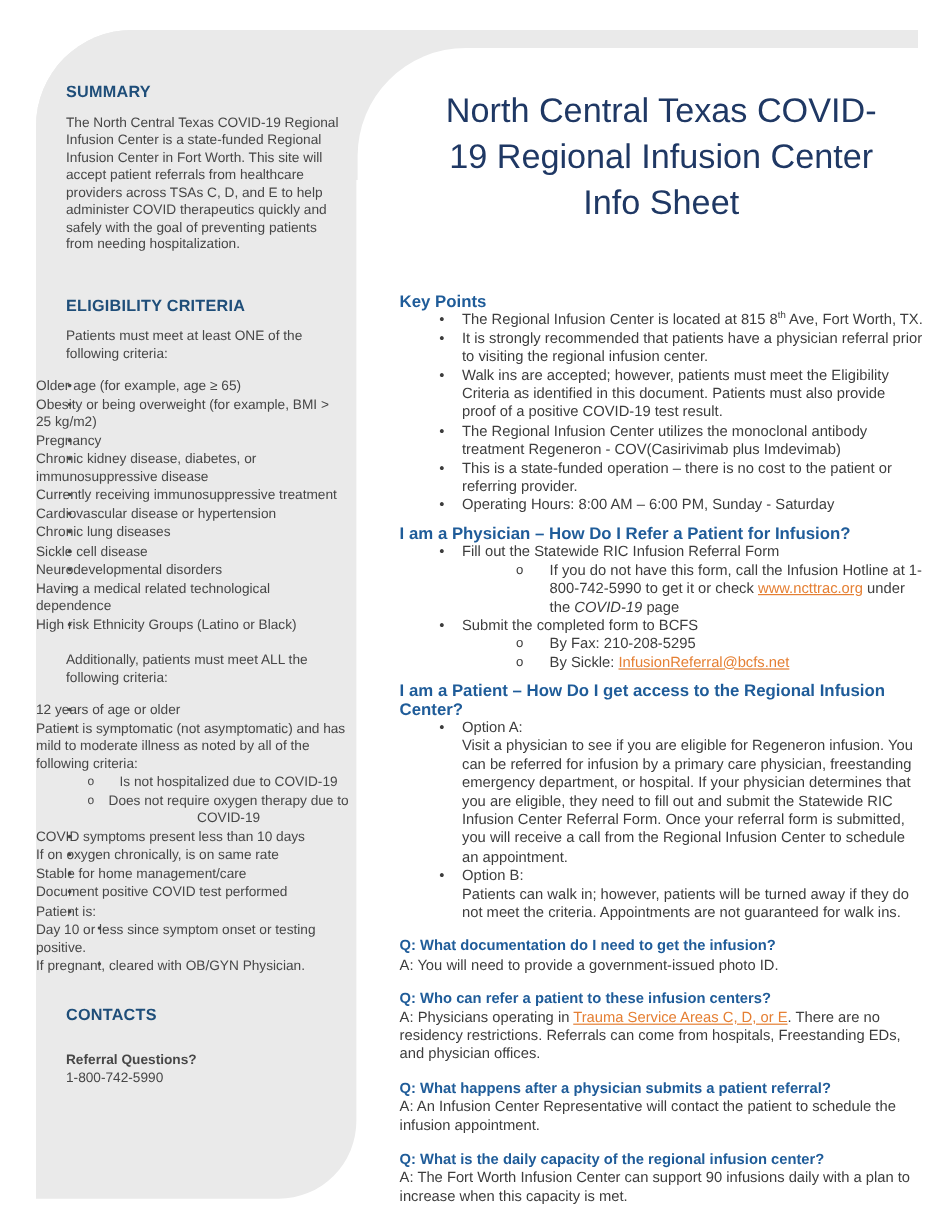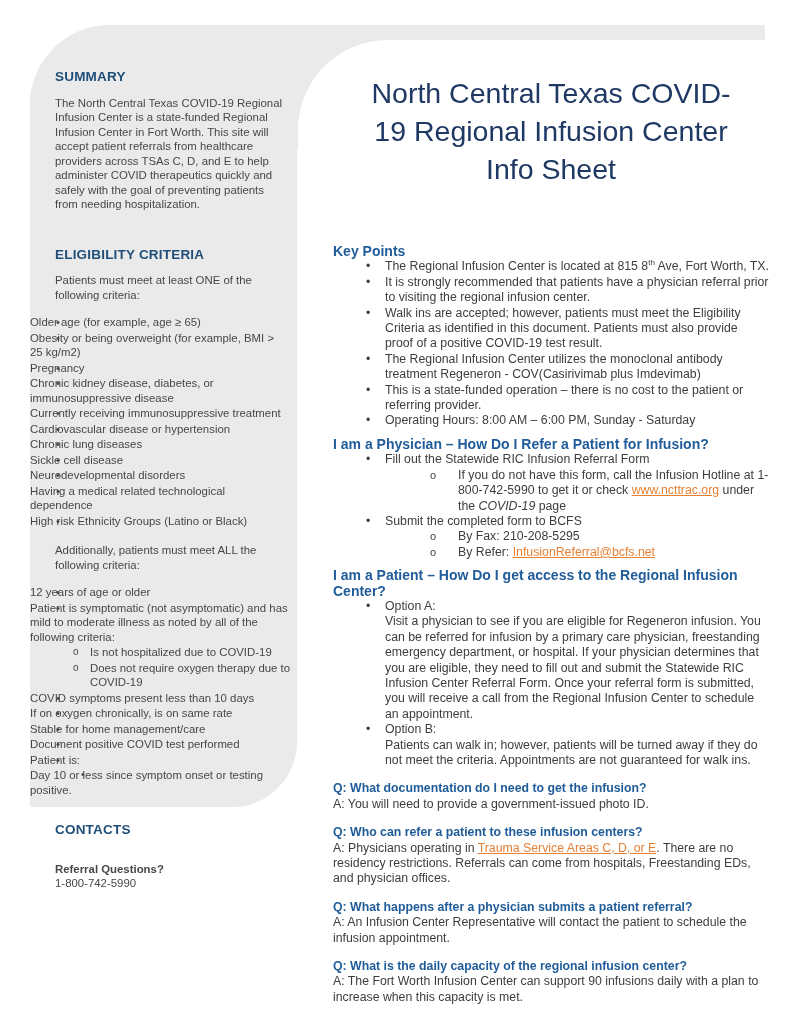--- a/index.html
+++ b/index.html
@@ -11,37 +11,37 @@
     --text-main:#3D3D3D;
     --text-sb:#474747;
   }
   *{margin:0;padding:0;box-sizing:border-box;}
   body{background:#fff;font-family:"Liberation Sans",sans-serif;}
   .page{position:relative;width:791px;height:1023px;background:#fff;overflow:hidden;}
 
   
   .band{position:absolute;left:30px;top:25px;width:735px;height:125px;
         background:var(--gray-panel);border-radius:80px 0 0 0;}
-  .sidebar{position:absolute;left:30px;top:25px;width:267px;height:782px;
+  .sidebar{position:absolute;left:30px;top:25px;width:267px;height:974px;
         background:var(--gray-panel);border-radius:80px 0 65px 0;z-index:3;
         color:var(--text-sb);font-size:11.4px;line-height:14.5px;}
   .main{position:absolute;left:298px;top:40px;width:493px;height:967px;
         background:#fff;border-radius:90px 0 0 0;z-index:2;
         padding:34px 22px 0 35px;color:var(--text-main);
         font-size:12.3px;line-height:15.4px;}
 
   
   .sb-h{color:var(--sb-blue);font-weight:bold;font-size:13.5px;letter-spacing:.2px;
         padding-left:25px;padding-right:12px;}
   .sb-h.first{margin-top:45px;}
   .sb-p{padding-left:25px;padding-right:10px;margin-top:11px;}
   .sidebar ul{list-style:none;margin-top:13px;}
   .sb-li1{position:relative;padding-right:8px;margin-bottom:1px;}
   .sb-li1::before{content:"\2022";position:absolute;left:26px;}
-  .sb-li2{position:relative;padding-left:60px;padding-right:6px;margin-bottom:1px;}
+  .sb-li2{position:relative;padding-left:60px;padding-right:6px;margin-bottom:1px;text-align:center;}
   .sb-li2::before{content:"o";position:absolute;left:43px;font-size:10px;}
   .sb-li3{position:relative;padding-right:6px;margin-bottom:1px;}
   .sb-li3::before{content:"\2022";position:absolute;left:51px;font-size:10px;}
   .sb-contacts-h{margin-top:26px;}
   .sb-bold{font-weight:bold;padding-left:25px;margin-top:24px;}
   .sb-phone{padding-left:25px;}
 
   
   .title{color:var(--navy);font-size:28.5px;line-height:38px;font-weight:400;
          text-align:center;margin-top:0;}
@@ -83,21 +83,21 @@
 
     <div class="h-blue">I am a Physician – How Do I Refer a Patient for Infusion?</div>
     <ul>
       <li class="main-li1">Fill out the Statewide RIC Infusion Referral Form</li>
       <li class="main-li2">
         <span>If you do not have this form, call the Infusion Hotline at 1-800-742-5990 to get it or check </span><a class="link">www.ncttrac.org</a><span> under the </span><em>COVID-19</em><span> page</span>
       </li>
       <li class="main-li1">Submit the completed form to BCFS</li>
       <li class="main-li2">By Fax: 210-208-5295</li>
       <li class="main-li2">
-        <span>By Refer: </span><a class="link">InfusionReferral@bcfs.net</a>
+        <span>By Sickle: </span><a class="link">InfusionReferral@bcfs.net</a>
       </li>
     </ul>
 
     <div class="h-blue">I am a Patient – How Do I get access to the Regional Infusion Center?</div>
     <ul>
       <li class="main-li1">Option A:</li>
     </ul>
     <div class="main-p-indent">Visit a physician to see if you are eligible for Regeneron infusion. You can be referred for infusion by a primary care physician, freestanding emergency department, or hospital. If your physician determines that you are eligible, they need to fill out and submit the Statewide RIC Infusion Center Referral Form. Once your referral form is submitted, you will receive a call from the Regional Infusion Center to schedule an appointment.</div>
     <ul>
       <li class="main-li1">Option B:</li>
@@ -146,19 +146,20 @@
       <li class="sb-li1">12 years of age or older</li>
       <li class="sb-li1">Patient is symptomatic (not asymptomatic) and has mild to moderate illness as noted by all of the following criteria:</li>
       <li class="sb-li2">Is not hospitalized due to COVID-19</li>
       <li class="sb-li2">Does not require oxygen therapy due to COVID-19</li>
       <li class="sb-li1">COVID symptoms present less than 10 days</li>
       <li class="sb-li1">If on oxygen chronically, is on same rate</li>
       <li class="sb-li1">Stable for home management/care</li>
       <li class="sb-li1">Document positive COVID test performed</li>
       <li class="sb-li1">Patient is:</li>
       <li class="sb-li3">Day 10 or less since symptom onset or testing positive.</li>
+      <li class="sb-li3">If pregnant, cleared with OB/GYN Physician.</li>
     </ul>
 
     <div class="sb-h sb-contacts-h">CONTACTS</div>
     <div class="sb-bold">Referral Questions?</div>
     <div class="sb-phone">1-800-742-5990</div>
   </div>
 </div>
 
 </body></html>

